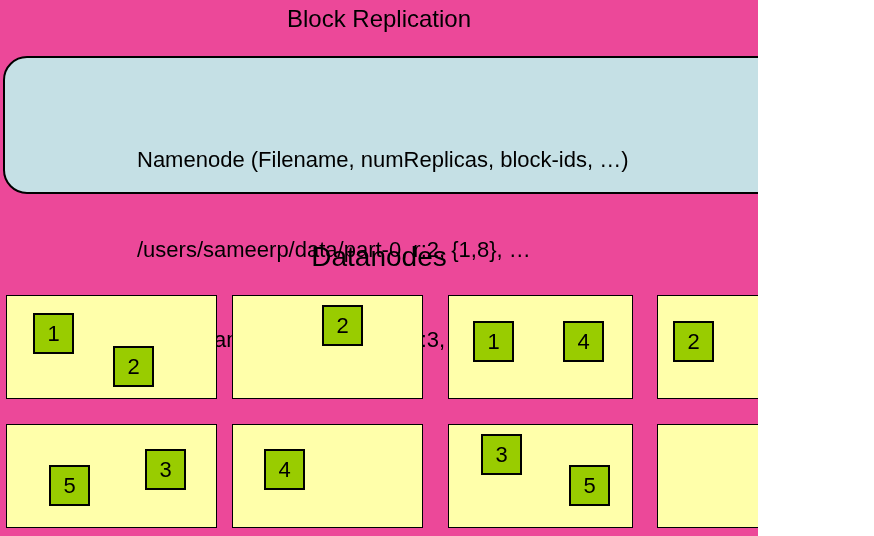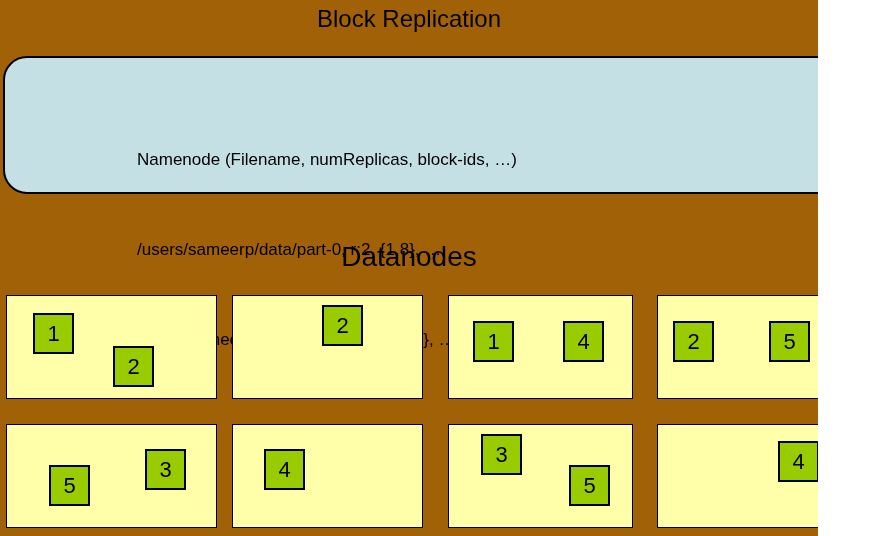--- a/index.html
+++ b/index.html
@@ -4,23 +4,23 @@
 <style>
   html, body {
     margin: 0;
     padding: 0;
     background: #ffffff;
     font-family: "Liberation Sans", sans-serif;
     color: #000000;
   }
   .stage {
     position: relative;
-    width: 818px;
+    width: 758px;
     height: 536px;
-    background: #a16207;
+    background: #ec4899;
     overflow: hidden;
     --namenode-fill: #c5e0e5;
     --datanode-fill: #ffffaa;
     --block-fill: #99cc00;
     --line-color: #000000;
   }
   .diagram-title {
     position: absolute;
     top: 5px;
     left: 0;
@@ -38,21 +38,21 @@
     height: 138px;
     box-sizing: border-box;
     background: var(--namenode-fill);
     border: 2px solid var(--line-color);
     border-radius: 24px;
   }
   .namenode-text {
     position: absolute;
     left: 132px;
     top: 27px;
-    font-size: 17px;
+    font-size: 22px;
     line-height: 30px;
     white-space: pre;
   }
   .datanodes-label {
     position: absolute;
     top: 243px;
     left: 0;
     width: 100%;
     text-align: center;
     font-size: 28px;

